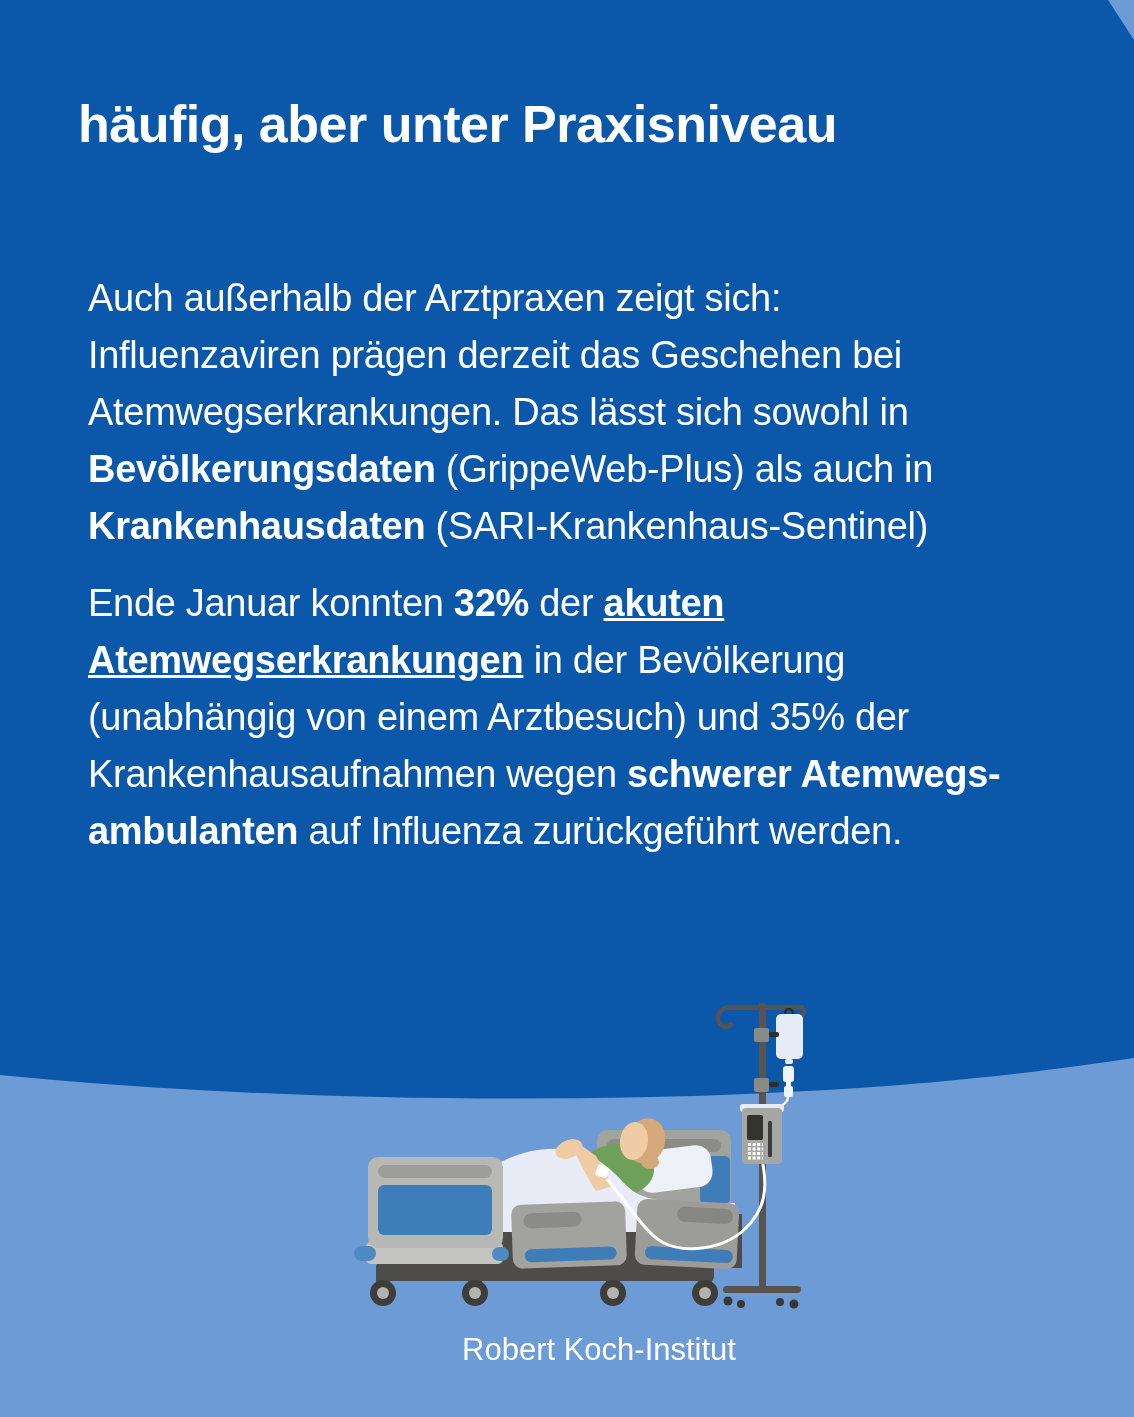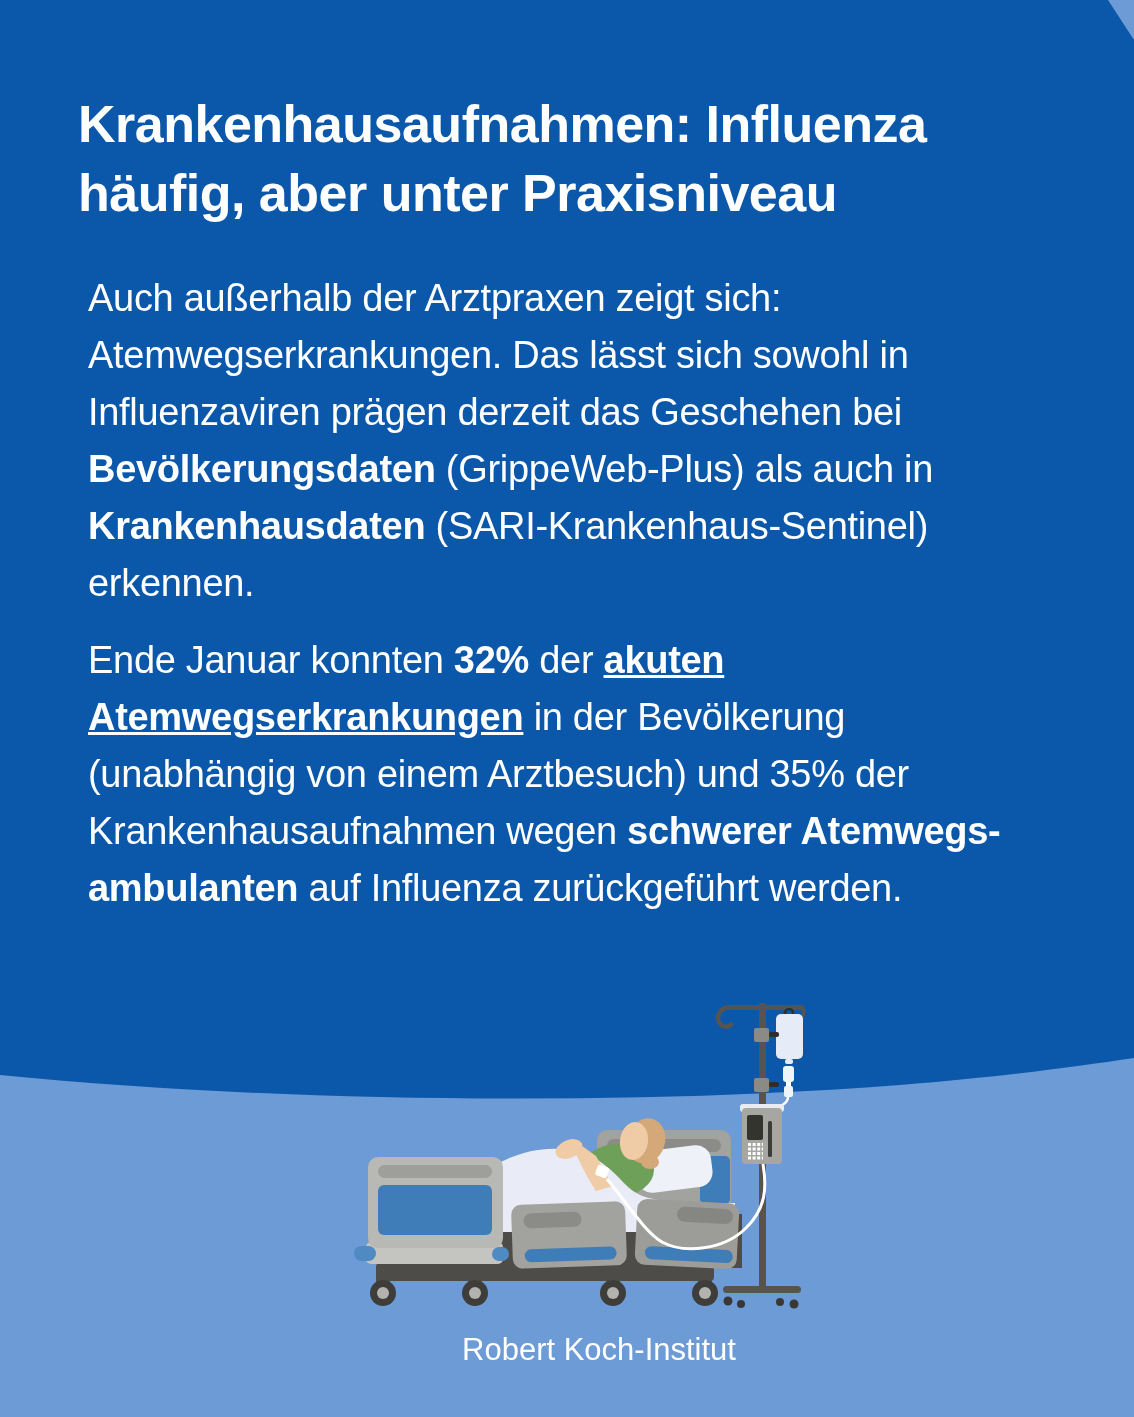--- a/index.html
+++ b/index.html
@@ -151,32 +151,30 @@
         <rect x="723" y="1286" width="78" height="7" rx="3.5" fill="#57544f"></rect>
         <circle cx="728" cy="1301" r="4.5" fill="#3a3834"></circle>
         <circle cx="741" cy="1304" r="4" fill="#3a3834"></circle>
         <circle cx="780" cy="1302" r="4" fill="#3a3834"></circle>
         <circle cx="794" cy="1304" r="4.5" fill="#3a3834"></circle>
       </g>
     </g>
   </svg>
 
   <div id="title" class="text-layer">
-      <div><span>Krankenhausaufnahmen: Influenza</span></div>
       <div><span>häufig, aber unter Praxisniveau</span></div>
     </div>
 
   <div id="body-text" class="text-layer">
     <div class="para">
         <div><span>Auch außerhalb der Arztpraxen zeigt sich:</span></div>
+        <div><span>Influenzaviren prägen derzeit das Geschehen bei</span></div>
         <div><span>Atemwegserkrankungen. Das lässt sich sowohl in</span></div>
-        <div><span>Influenzaviren prägen derzeit das Geschehen bei</span></div>
         <div><span style="font-weight: 700;">Bevölkerungsdaten</span><span> (GrippeWeb-Plus) als auch in</span></div>
         <div><span style="font-weight: 700;">Krankenhausdaten</span><span> (SARI-Krankenhaus-Sentinel)</span></div>
-        <div><span>erkennen.</span></div>
       </div>
     <div class="para">
         <div><span>Ende Januar konnten </span><span style="font-weight: 700;">32%</span><span> der </span><span style="font-weight: 700; text-decoration: underline;">akuten</span></div>
         <div><span style="font-weight: 700; text-decoration: underline;">Atemwegserkrankungen</span><span> in der Bevölkerung</span></div>
         <div><span>(unabhängig von einem Arztbesuch) und </span><span style="font-weight: 400;">35%</span><span> der</span></div>
         <div><span>Krankenhausaufnahmen wegen </span><span style="font-weight: 700;">schwerer Atemwegs-</span></div>
         <div><span style="font-weight: 700;">ambulanten</span><span> auf Influenza zurückgeführt werden.</span></div>
       </div>
   </div>
 

